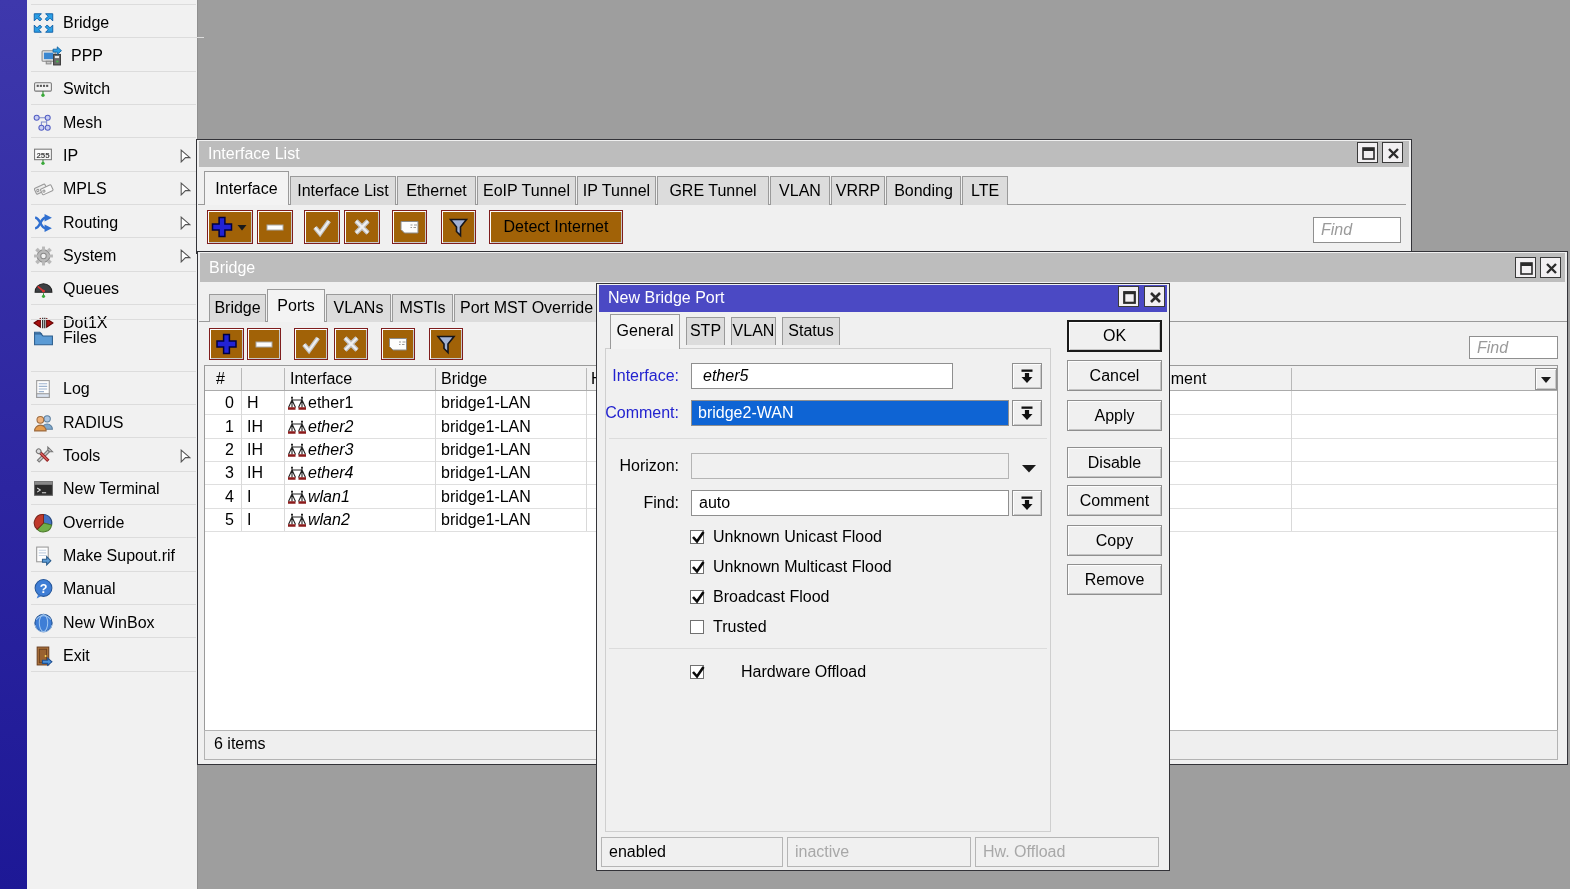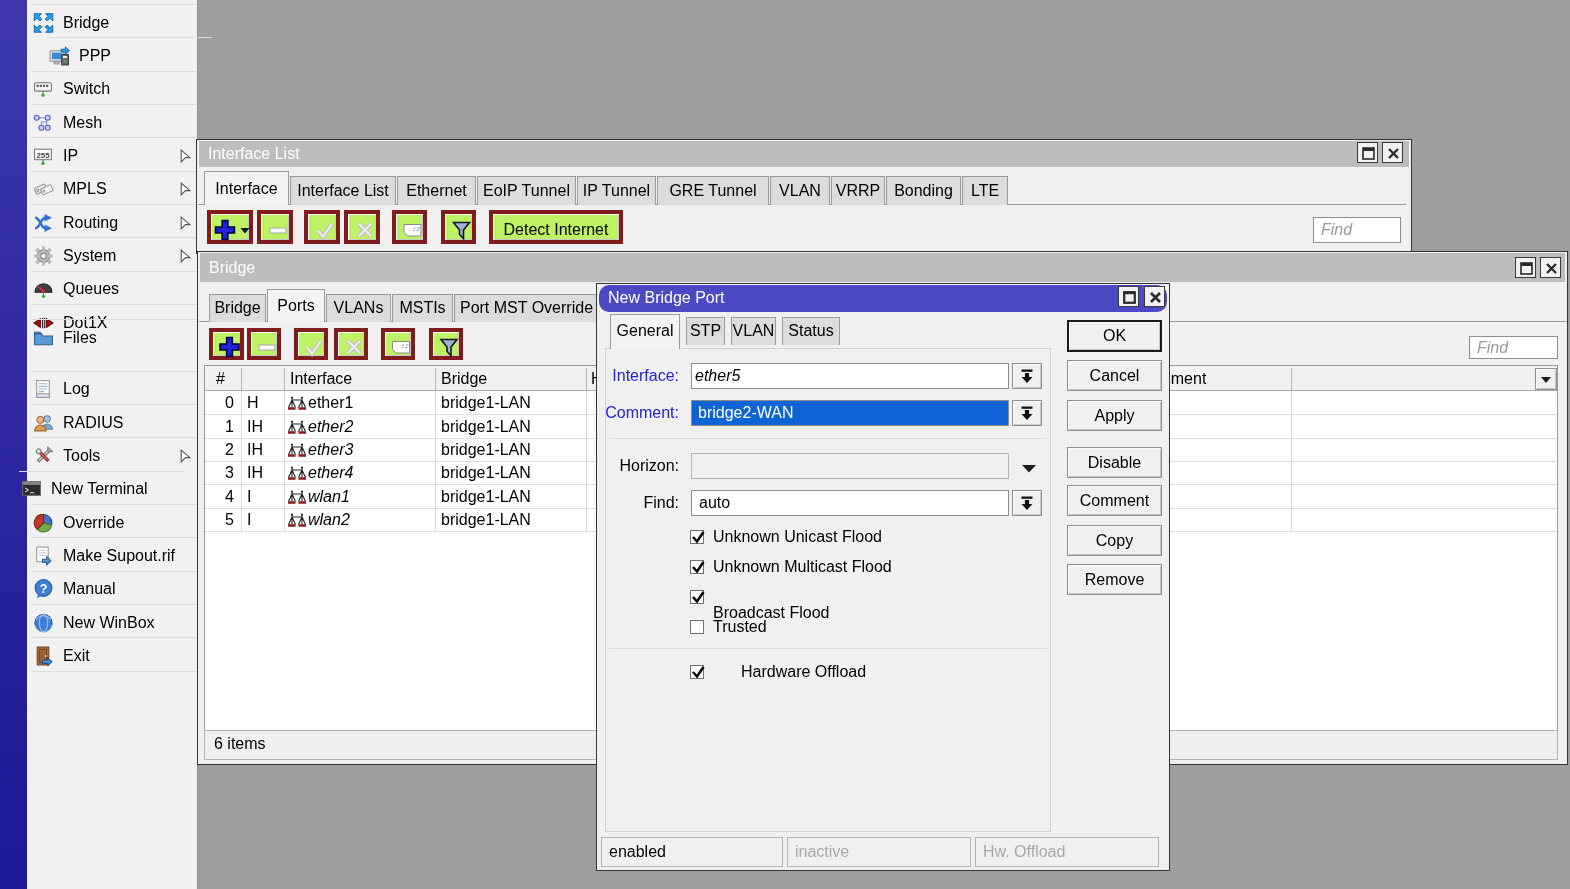--- a/index.html
+++ b/index.html
@@ -31,21 +31,21 @@
 .tbar.blue { background:#4b49c4; }
 .wbtn { position:absolute; width:21px; height:21px; background:#f2f0f2; border:1px solid #3a3a3a; }
 .wbtn svg { position:absolute; left:0; top:0; }
 
 
 .tab { position:absolute; background:#dcdcdc; border:1px solid #9a9a9a; border-bottom:none;
   text-align:center; }
 .tab.act { background:#f3f3f3; z-index:3; }
 
 
-.tbtn { position:absolute; background:#bef264; border:4px solid #7f1d1d;
+.tbtn { position:absolute; background:#a16207; border:1px solid #7f1d1d;
   box-shadow:inset 1px 1px 0 #fdfdfd, inset -1px -1px 0 #c8c8c8; }
 .tbtn svg { position:absolute; }
 
 
 .inp { position:absolute; background:#fff; border:1px solid #8f8f8f; }
 .find { color:#9a9a9a; font-style:italic; padding-left:7px; }
 .cbtn { position:absolute; background:#f0f0f0; border:1px solid #8f8f8f;
   box-shadow:inset 1px 1px 0 #fdfdfd, inset -1px -1px 0 #c8c8c8; }
 
 
@@ -76,21 +76,21 @@
  <svg class="ic" viewBox="0 0 20 20">
         <g fill="#2b9fe5" stroke="#1060a8" stroke-width="0.9">
           <path d="M1.2,1.2 h6.8 l-2.4,2.4 2.7,2.7 -1.8,1.8 -2.7,-2.7 -2.6,2.6 z"></path>
           <path d="M18.8,1.2 h-6.8 l2.4,2.4 -2.7,2.7 1.8,1.8 2.7,-2.7 2.6,2.6 z"></path>
           <path d="M1.2,18.8 h6.8 l-2.4,-2.4 2.7,-2.7 -1.8,-1.8 -2.7,2.7 -2.6,-2.6 z"></path>
           <path d="M18.8,18.8 h-6.8 l2.4,-2.4 -2.7,-2.7 1.8,-1.8 2.7,2.7 2.6,-2.6 z"></path>
         </g>
       </svg>
  <span class="lbl">Bridge</span>
     </div>
-<div class="mi abs" style="left:44px; top:37.3px;border-radius:11px;">
+<div class="mi abs" style="left:36px; top:37.3px;border-radius:11px;">
       <span class="sep"></span>
  <svg class="ic" viewBox="0 0 20 20">
         <rect x="1" y="5" width="12.5" height="10" rx="1" fill="#e3e3e3" stroke="#8a8a8a"></rect>
         <rect x="2.8" y="6.8" width="8.8" height="6.2" fill="#3b87d0"></rect>
         <rect x="5" y="15" width="4.5" height="2.5" fill="#c9c9c9" stroke="#8a8a8a"></rect>
         <rect x="12" y="8.5" width="6.5" height="10" fill="#6a6a6a" stroke="#3a3a3a"></rect>
         <rect x="13.2" y="10" width="4" height="2" fill="#e8e8e8"></rect>
         <rect x="14.6" y="14.4" width="2" height="1.6" fill="#44c04a"></rect>
         <path d="M11.5,3.5 h4 v-2.2 l4,3.6 -4,3.6 v-2.2 h-4 z" fill="#2b9fe5" stroke="#0f5f9f" stroke-width="0.8"></path>
       </svg>
@@ -254,21 +254,21 @@
         <g transform="rotate(-45 10 10)">
           <rect x="8.9" y="4" width="2.2" height="12" fill="#d66" stroke="#922"></rect>
           <circle cx="10" cy="3.5" r="2.2" fill="#ddd" stroke="#777"></circle>
         </g>
       </svg>
  <span class="lbl">Tools</span>
  <svg class="arr" viewBox="0 0 10 13">
         <path d="M1,1 L9,8 L5,8 L1,12 z" fill="#fff" stroke="#555"></path>
       </svg>
     </div>
-<div class="mi abs" style="left:16px; top:470.7px;">
+<div class="mi abs" style="left:28px; top:470.7px;">
       <span class="sep"></span>
  <svg class="ic" viewBox="0 0 20 20">
         <rect x="1.5" y="3" width="17" height="13" fill="#2b2b2b" stroke="#666"></rect>
         <rect x="1.5" y="3" width="17" height="3" fill="#888"></rect>
         <path d="M4,9 l3,2 -3,2 M8.5,13.5 h4" stroke="#ddd" fill="none"></path>
       </svg>
  <span class="lbl">New Terminal</span>
     </div>
 <div class="mi abs" style="left:28px; top:504px;">
       <span class="sep"></span>
@@ -523,41 +523,41 @@
       <path d="M1,13.5 h7.5 M11.5,13.5 h7.5" stroke="#8b1a1a" stroke-width="2.4"></path>
     </svg>
   <div class="cell" style="left:110px; top:259px; font-style:italic;">wlan2</div>
   <div class="cell" style="left:243px; top:259px;">bridge1-LAN</div>
 
   <div class="abs" style="left:6px; top:478px; width:1354px; height:30px; border:1px solid #b3b3b3; background:#efefef;"></div>
   <div class="cell" style="left:16px; top:483px;">6 items</div>
 </div>
 
 <div id="dlg" class="abs win" style="left:596px; top:283px; width:574px; height:588px;">
-  <div class="tbar blue" style="height:27px; line-height:25px;border-radius:10px;">New Bridge Port</div>
+  <div class="tbar blue" style="height:27px; line-height:25px;">New Bridge Port</div>
   <div class="wbtn" style="left:521px; top:2px; width:21px; height:21px;">
       <svg width="21" height="21" viewBox="0 0 21 21">
         <rect x="5.2" y="5.2" width="10.6" height="10.6" fill="none" stroke="#2b2b2b" stroke-width="2.2"></rect>
         <rect x="5.2" y="4.6" width="10.6" height="2.6" fill="#2b2b2b"></rect>
       </svg>
     </div>
   <div class="wbtn" style="left:547px; top:2px; width:21px; height:21px;">
       <svg width="21" height="21" viewBox="0 0 21 21">
         <path d="M6,6 L15,15 M15,6 L6,15" stroke="#2b2b2b" stroke-width="2.6"></path>
       </svg>
     </div>
 
   <div class="abs" style="left:8px; top:64px; width:446px; height:484px; border:1px solid #cfcfcf; background:#f0f0f0;"></div>
   <div class="tab act" style="left:13px; top:30px; width:70px; height:35px; line-height:32px;">General</div>
   <div class="tab" style="left:89px; top:33px; width:39px; height:28px; line-height:26px;">STP</div>
   <div class="tab" style="left:134px; top:33px; width:45px; height:28px; line-height:26px;">VLAN</div>
   <div class="tab" style="left:185px; top:33px; width:58px; height:28px; line-height:26px;">Status</div>
 
   <div class="lab bluetxt" style="right:490px; top:83px;">Interface:</div>
-  <div class="inp" style="left:94px; top:79px; width:318px; height:26px; line-height:24px; font-style:italic; padding-left:3px;">ether5</div>
+  <div class="inp" style="left:94px; top:79px; width:262px; height:26px; line-height:24px; font-style:italic; padding-left:11px;">ether5</div>
   <div class="cbtn" style="left:415px; top:79px; width:30px; height:26px;"><svg width="28" height="24" viewBox="0 0 28 24">
         <rect x="8.5" y="5.5" width="11" height="2.3" fill="#111"></rect>
         <rect x="11.9" y="9" width="4.2" height="4.5" fill="#111"></rect>
         <path d="M8.5,13 h11 l-5.5,6 z" fill="#111"></path>
       </svg></div>
 
   <div class="lab bluetxt" style="right:490px; top:120px;">Comment:</div>
   <div class="inp" style="left:94px; top:116px; width:318px; height:26px; line-height:24px; padding-left:6px; background:#0e64d4; color:#fff;">bridge2-WAN</div>
   <div class="cbtn" style="left:415px; top:116px; width:30px; height:26px;"><svg width="28" height="24" viewBox="0 0 28 24">
         <rect x="8.5" y="5.5" width="11" height="2.3" fill="#111"></rect>
@@ -591,21 +591,21 @@
       <svg width="16" height="16" viewBox="0 0 16 16" style="position:absolute;left:-1px;top:-2px;">
         <path d="M3,8 l4,4.5 6.5,-9.5" stroke="#0a0a0a" stroke-width="2.6" fill="none"></path>
       </svg>
     </div>
   <div class="cblab" style="left:116px; top:274px;">Unknown Multicast Flood</div>
   <div class="cb" style="left:93px; top:306px;">
       <svg width="16" height="16" viewBox="0 0 16 16" style="position:absolute;left:-1px;top:-2px;">
         <path d="M3,8 l4,4.5 6.5,-9.5" stroke="#0a0a0a" stroke-width="2.6" fill="none"></path>
       </svg>
     </div>
-  <div class="cblab" style="left:116px; top:304px;margin-top:16px;">Broadcast Flood</div>
+  <div class="cblab" style="left:116px; top:304px;">Broadcast Flood</div>
   <div class="cb" style="left:93px; top:336px;"></div>
   <div class="cblab" style="left:116px; top:334px;">Trusted</div>
 
   <div class="hline" style="left:12px; top:364px; width:438px; background:#dcdcdc;"></div>
 
   <div class="cb" style="left:93px; top:381px;">
       <svg width="16" height="16" viewBox="0 0 16 16" style="position:absolute;left:-1px;top:-2px;">
         <path d="M3,8 l4,4.5 6.5,-9.5" stroke="#0a0a0a" stroke-width="2.6" fill="none"></path>
       </svg>
     </div>

